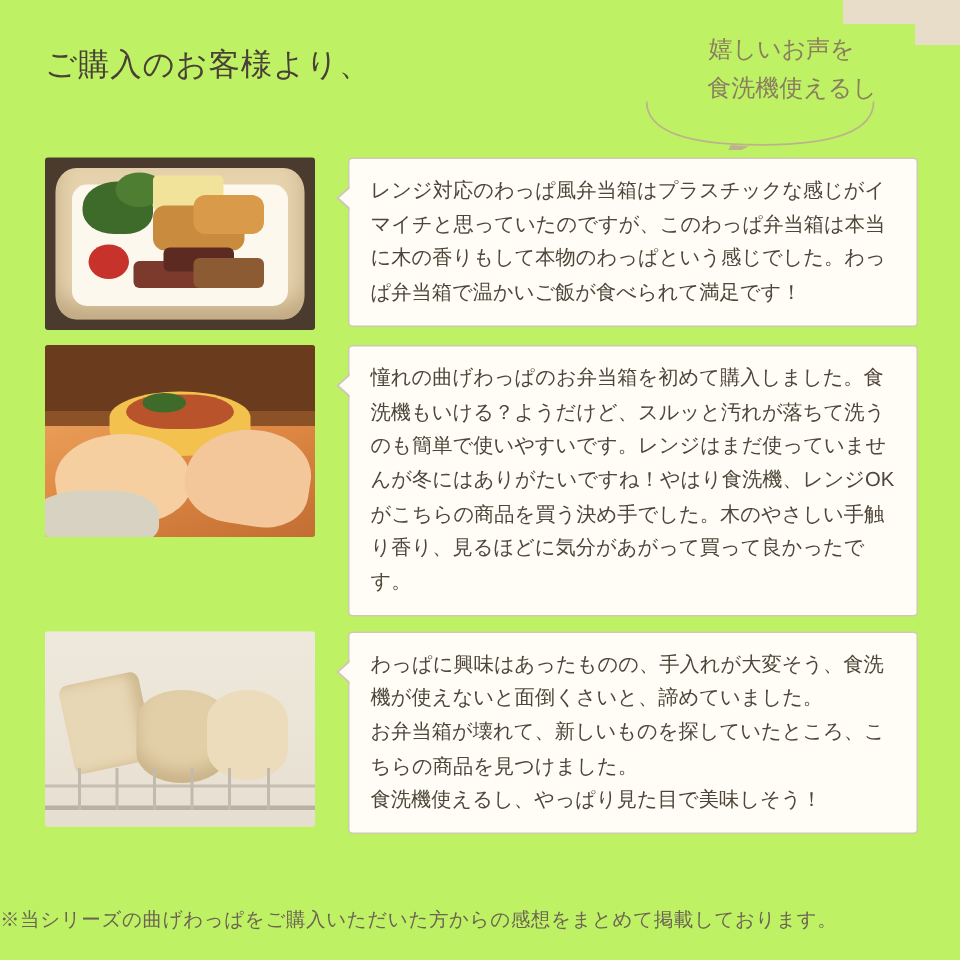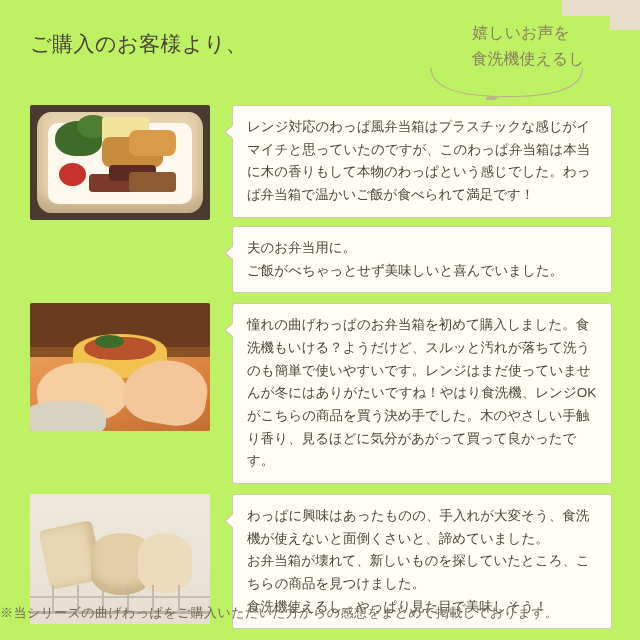--- a/index.html
+++ b/index.html
@@ -223,29 +223,20 @@
           <div class="fish"></div>
         </div>
       </div>
       <div class="row-stack">
         <div class="bubble-wrap">
           <div class="bubble">レンジ対応のわっぱ風弁当箱はプラスチックな感じがイマイチと思っていたのですが、このわっぱ弁当箱は本当に木の香りもして本物のわっぱという感じでした。わっぱ弁当箱で温かいご飯が食べられて満足です！</div>
         </div>
       </div>
     </div>
 
-    <div class="row">
-      <div class="photo" style="height:0;flex:0 0 180px;"></div>
-      <div class="row-stack">
-        <div class="bubble-wrap">
-          <div class="bubble" style="white-space:pre-line">夫のお弁当用に。
-ご飯がべちゃっとせず美味しいと喜んでいました。</div>
-        </div>
-      </div>
-    </div>
 
     <div class="row" style="margin-top:10px">
       <div class="photo h2 p2">
         <div class="ph-inner">
           <div class="bg"></div>
           <div class="shelf"></div>
           <div class="shelf2"></div>
           <div class="box"></div>
           <div class="food"></div>
           <div class="food2"></div>

